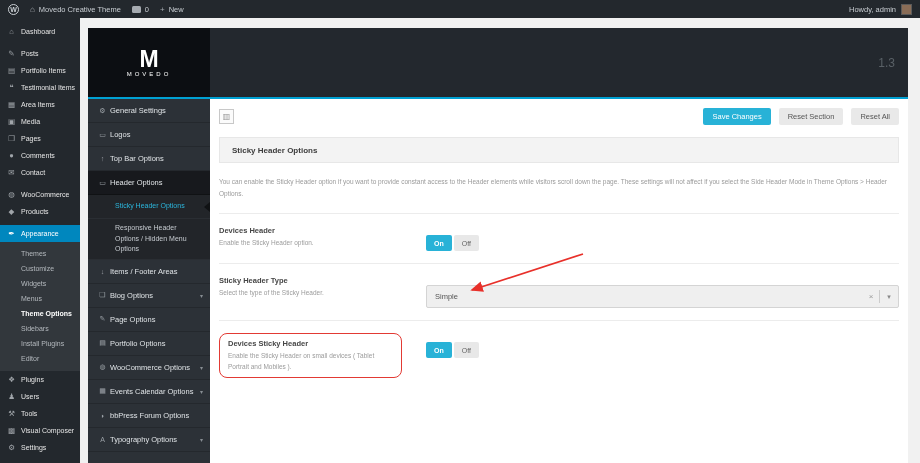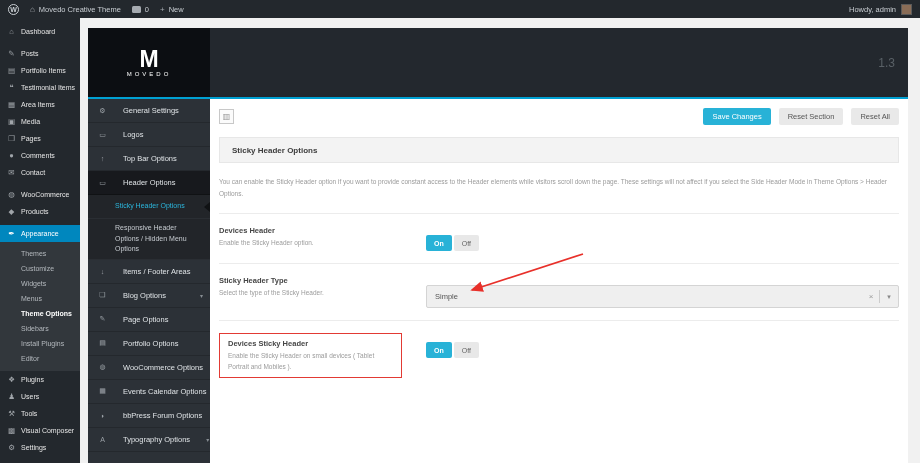--- a/index.html
+++ b/index.html
@@ -44,21 +44,21 @@
   .logo-block { width:122px; background:#0c0e12; display:flex; flex-direction:column;
     align-items:center; justify-content:center; color:#fff; flex-shrink:0; }
   .logo-m { font-size:23px; font-weight:bold; line-height:21px; }
   .logo-text { font-size:6px; letter-spacing:3px; margin-top:1px; }
   .version { margin-left:auto; align-self:center; padding-right:13px; color:#596066; font-size:12px; }
   .blue-line { height:2px; background:#00a0d2; }
   .panel-body { display:flex; height:364px; }
 
   
   .optnav { width:122px; background:#2c3137; color:#dfe3e6; font-size:7.5px; flex-shrink:0; }
-  .opt-item { display:flex; align-items:center; gap:16px; padding:0 7px 0 10px; height:24px;
+  .opt-item { display:flex; align-items:center; gap:3px; padding:0 7px 0 10px; height:24px;
     border-bottom:1px solid #24282d; cursor:pointer; white-space:nowrap; }
   .opt-item .ic { width:9px; text-align:center; font-size:7px; color:#9aa0a6; flex-shrink:0; }
   .opt-item .chev { margin-left:auto; font-size:6px; color:#878d93; }
   .opt-item.active { background:#17191d; border-bottom-color:#101214; }
   .opt-sub { background:#222529; }
   .sub-item { display:flex; align-items:center; min-height:24px; padding:4px 10px 4px 27px;
     border-bottom:1px solid #2a2e33; cursor:pointer; color:#c6cbd0; position:relative;
     font-size:7px; line-height:1.5; }
   .sub-item.current { color:#2bb6dc; }
   .sub-item.current::after { content:""; position:absolute; right:0; top:50%; margin-top:-5px;
@@ -76,21 +76,21 @@
   .btn.gray { background:#e9e9e9; color:#555; }
   .section-bar { margin-top:12px; height:26px; background:#f3f3f3; border:1px solid #e7e7e7;
     display:flex; align-items:center; padding-left:12px; font-size:8px; font-weight:bold; color:#3c3c3c; }
   .desc { margin-top:13px; color:#9a9a9a; font-size:6.5px; line-height:1.8; }
 
   .rows { margin-top:14px; }
   .setting-row { display:flex; align-items:flex-start; border-top:1px solid #ececec; padding:12px 0; }
   .left-col { width:207px; flex-shrink:0; }
   .s-title { font-size:7.5px; font-weight:bold; color:#464646; }
   .s-desc { font-size:6.5px; color:#9b9b9b; margin-top:3px; line-height:1.6; }
-  .red-box { border:1px solid #e23a34; border-radius:0; padding:5px 8px; width:183px; }
+  .red-box { border:1px solid #e23a34; border-radius:8px; padding:5px 8px; width:183px; }
   .control { flex:1; display:flex; align-items:flex-start; margin-top:9px; }
   .toggle { display:flex; gap:2px; }
   .tbtn { height:16px; padding:0 8px; font-size:7px; display:flex; align-items:center;
     border-radius:2px; cursor:pointer; }
   .tbtn.on { background:#28b2d7; color:#fff; font-weight:bold; }
   .tbtn.off { background:#e8e8e8; color:#666; }
   .select { flex:1; height:23px; background:#efefef; border:1px solid #d4d4d4; border-radius:2px;
     display:flex; align-items:center; color:#555; font-size:7.5px; cursor:pointer; }
   .select .val { padding-left:8px; flex:1; }
   .select .clear { width:16px; text-align:center; color:#999; font-size:8px; cursor:pointer; }

